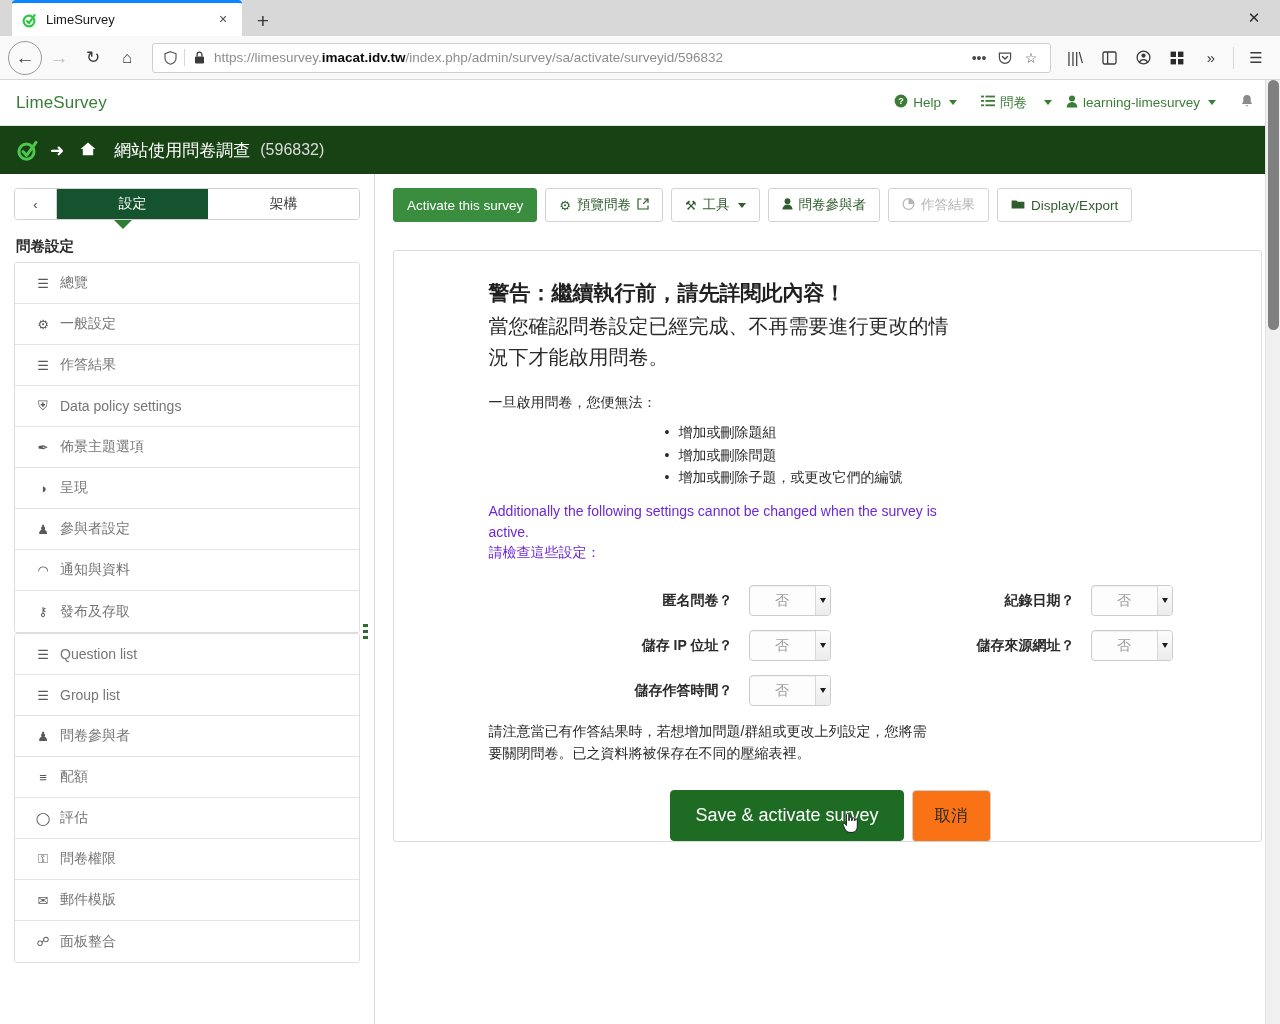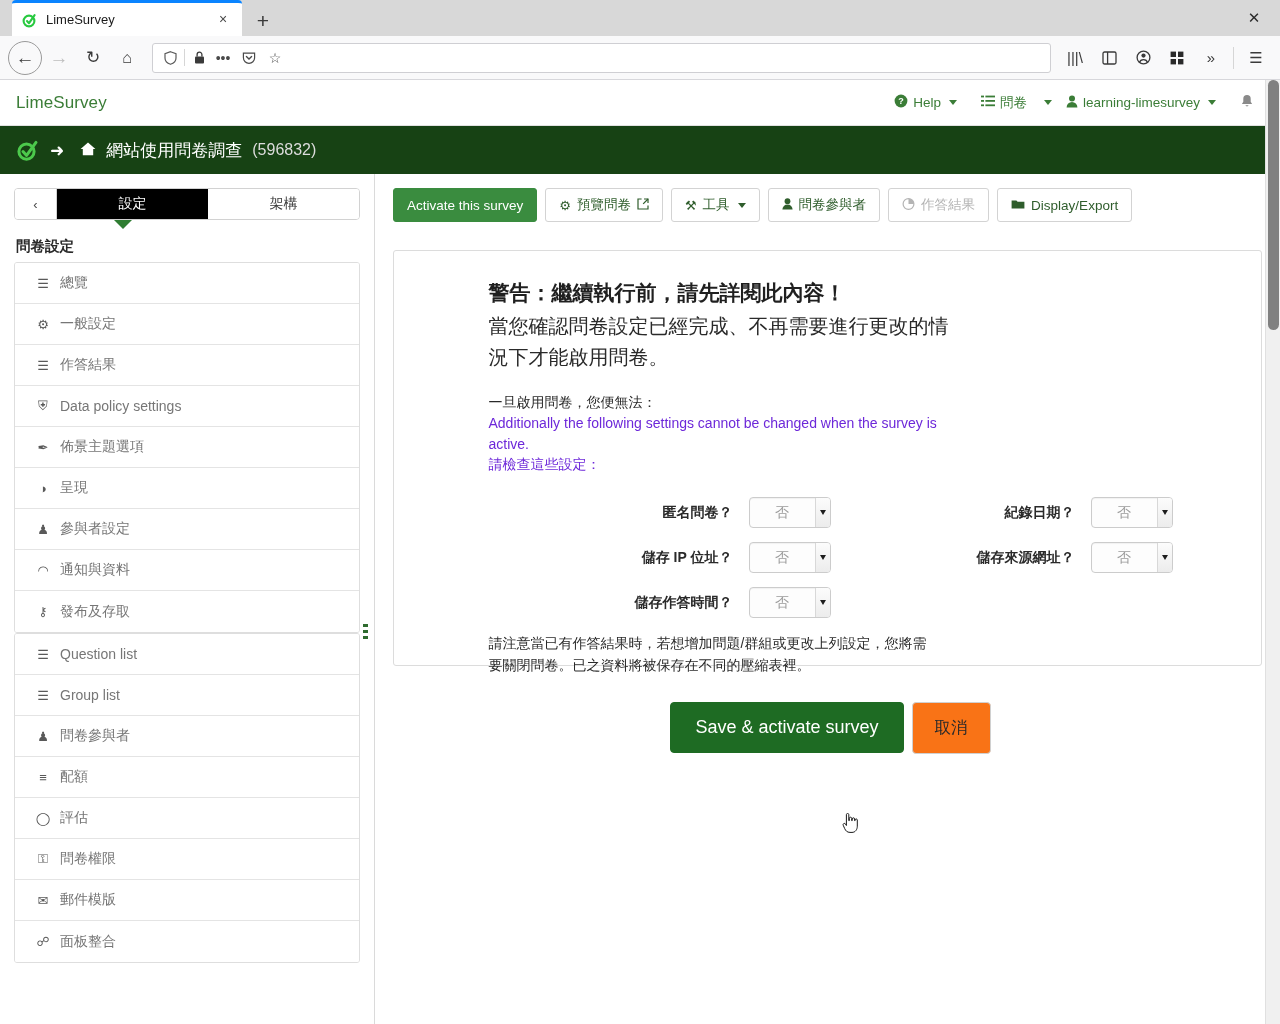--- a/index.html
+++ b/index.html
@@ -118,21 +118,21 @@
   }
   #bell-icon { color: #8a8a8a; font-size: 15px; padding: 6px 10px; }
 
   #ls-titlebar {
     height: 48px; background: #174214; color: #ffffff;
     display: flex; align-items: center; padding: 0 16px; gap: 10px;
   }
   #ls-logo-mark { width: 24px; height: 24px; position: relative; flex: none; }
   #arrow-icon { font-size: 17px; color: #fff; }
   #home-icon-ls { font-size: 15px; color: #fff; margin-left: 6px; }
-  #survey-title { font-size: 17px; color: #fff; }
+  #survey-title { font-size: 17px; color: #fff; margin-left: 8px; }
   #survey-id { font-size: 16px; color: #dcdcdc; }
 
   #ls-body { display: flex; height: 850px; }
 
   
   #sidebar {
     width: 375px; flex: none; background: #ffffff;
     border-right: 1px solid #dadada; position: relative;
     overflow: hidden;
   }
@@ -143,21 +143,21 @@
   }
   #collapse-btn {
     width: 42px; display: flex; align-items: center; justify-content: center;
     font-size: 13px; color: #4a4a4a; background: #fff;
     border-right: 1px solid #d2d2d2;
   }
   .side-tab {
     flex: 1; display: flex; align-items: center; justify-content: center;
     font-size: 14px; background: #fff; color: #3a3a3a;
   }
-  .side-tab.active { background: #000000; color: #fff; }
+  .side-tab.active { background: #14532d; color: #fff; }
   #tab-pointer {
     width: 0; height: 0; margin: 0 auto;
     border-left: 9px solid transparent; border-right: 9px solid transparent;
     border-top: 9px solid #2f7d32;
     position: relative; left: -64px;
   }
   .side-section-title {
     font-size: 14.5px; font-weight: bold; color: #2a2a2a;
     padding: 8px 16px 6px 16px;
   }
@@ -200,21 +200,21 @@
   .tbbtn.disabled { color: #b4b4b4; }
   .tbbtn .tb-icon { font-size: 13px; }
   .tb-caret {
     width: 0; height: 0; border-left: 4px solid transparent;
     border-right: 4px solid transparent; border-top: 5px solid #2f5d2c;
     margin-left: 2px;
   }
 
   #panel {
     margin-top: 28px; border: 1px solid #dcdcdc; border-radius: 3px;
-    background: #fff; height: 416px; padding: 26px 60px 0 60px;
+    background: #fff; height: 592px; padding: 26px 60px 0 60px;
     position: relative;
   }
   #panel-inner { max-width: 690px; margin: 0 auto; padding-left: 6px; }
 
   .warn-h {
     font-size: 21px; color: #1f1f1f; font-weight: bold;
     line-height: 1.5; margin-bottom: 2px;
   }
   .warn-sub {
     font-size: 20px; color: #2a2a2a; line-height: 1.55;
@@ -330,20 +330,21 @@
           <path d="M6.5 0.7 L12 2.6 V7 C12 10.3 9.4 12.4 6.5 13.3 C3.6 12.4 1 10.3 1 7 V2.6 Z" fill="none" stroke="#5a5a5a" stroke-width="1.2"></path>
         </svg>
       </span>
       <span id="urlbar-sep"></span>
       <span id="lock-icon">
         <svg width="11" height="13" viewBox="0 0 11 13">
           <rect x="1" y="5.4" width="9" height="7" rx="1" fill="#3a3a3a"></rect>
           <path d="M3.1 5.4 V3.6 a2.4 2.4 0 0 1 4.8 0 V5.4" fill="none" stroke="#3a3a3a" stroke-width="1.3"></path>
         </svg>
       </span>
+      <span id="url-text"><span>https://limesurvey.</span><b>imacat.idv.tw</b><span>/index.php/admin/survey/sa/activate/surveyid/596832</span></span>
       <span class="urlbtn">•••</span>
       <span class="urlbtn">
         <svg width="14" height="14" viewBox="0 0 14 14">
           <path d="M1.4 2.2 h11.2 v4.6 c0 3.2 -2.6 5.6 -5.6 5.6 S1.4 10 1.4 6.8 Z" fill="none" stroke="#4a4a4a" stroke-width="1.2"></path>
           <path d="M4.4 5.6 L7 8 L9.6 5.6" fill="none" stroke="#4a4a4a" stroke-width="1.4" stroke-linecap="round"></path>
         </svg>
       </span>
       <span class="urlbtn">☆</span>
     </div>
 
@@ -584,20 +585,25 @@
         </div>
       </div>
 
       <div id="panel">
         <div id="panel-inner">
 
           <div class="warn-h">警告：繼續執行前，請先詳閱此內容！</div>
           <div class="warn-sub">當您確認問卷設定已經完成、不再需要進行更改的情況下才能啟用問卷。</div>
 
           <div class="warn-p">一旦啟用問卷，您便無法：</div>
+          <ul class="warn-ul">
+            <li>增加或刪除題組</li>
+            <li>增加或刪除問題</li>
+            <li>增加或刪除子題，或更改它們的編號</li>
+          </ul>
 
           <div id="addl-text">
             <span>Additionally the following settings cannot be changed when the survey is active.</span><br>
             <span>請檢查這些設定：</span>
           </div>
 
           <div id="settings-grid">
             <div class="setting-cell">
               <span class="setting-label">匿名問卷？</span>
               <span class="setting-select">

